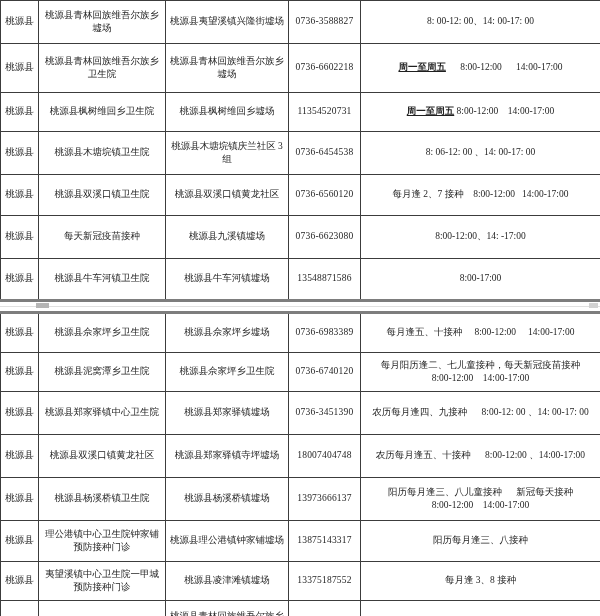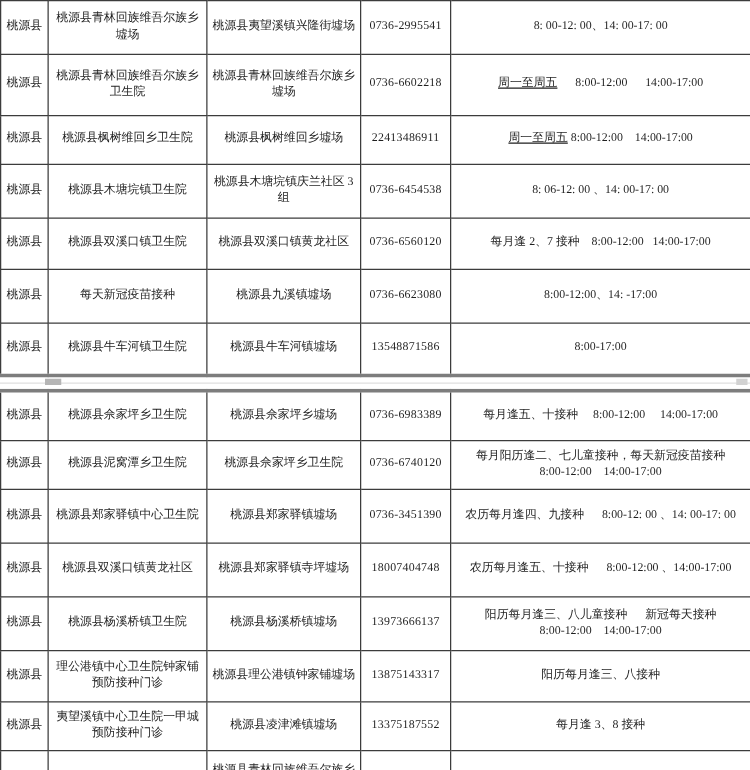--- a/index.html
+++ b/index.html
@@ -24,21 +24,21 @@
     line-height:1.4;
     word-break:break-all;
     overflow:hidden;
   }
   
   #table-page1{border-bottom:3px solid #7d7d7d;}
   #table-page2{border-top:3px solid #7d7d7d;}
   td.c-region{font-size:9.5px;letter-spacing:0;font-family:Liberation Serif, serif;}
   td.c-phone{font-size:9px;letter-spacing:0.2px;}
   td.c-sched{white-space:pre-wrap;word-break:normal;}
-  .uline{text-decoration:underline;text-underline-offset:1px;}
+  .uline{text-decoration:underline;text-underline-offset:1px;font-weight:bold;}
   
   #table-page1 tr:nth-child(1) td{height:38px}
   #table-page1 tr:nth-child(2) td{height:44px}
   #table-page1 tr:nth-child(3) td{height:34px}
   #table-page1 tr:nth-child(4) td{height:38px}
   #table-page1 tr:nth-child(5) td{height:36px}
   #table-page1 tr:nth-child(6) td{height:38px}
   #table-page1 tr:nth-child(7) td{height:36px}
   
   #table-page2 tr:nth-child(1) td{height:34px}
@@ -76,35 +76,35 @@
         <col style="width:127px">
         <col style="width:123px">
         <col style="width:72px">
         <col style="width:240px">
     </colgroup>
     <tbody>
         <tr class="row">
     <td class="c-region">桃源县</td>
     <td class="c-name">桃源县青林回族维吾尔族乡墟场</td>
     <td class="c-addr">桃源县夷望溪镇兴隆街墟场</td>
-    <td class="c-phone">0736-2995541</td>
+    <td class="c-phone">0736-3588827</td>
     <td class="c-sched">8: 00-12: 00、14: 00-17: 00</td>
   </tr>
         <tr class="row">
     <td class="c-region">桃源县</td>
     <td class="c-name">桃源县青林回族维吾尔族乡卫生院</td>
     <td class="c-addr">桃源县青林回族维吾尔族乡墟场</td>
     <td class="c-phone">0736-6602218</td>
     <td class="c-sched"><span class="uline">周一至周五</span>      8:00-12:00      14:00-17:00</td>
   </tr>
         <tr class="row">
     <td class="c-region">桃源县</td>
     <td class="c-name">桃源县枫树维回乡卫生院</td>
     <td class="c-addr">桃源县枫树维回乡墟场</td>
-    <td class="c-phone">22413486911</td>
+    <td class="c-phone">11354520731</td>
     <td class="c-sched"><span class="uline">周一至周五</span> 8:00-12:00    14:00-17:00</td>
   </tr>
         <tr class="row">
     <td class="c-region">桃源县</td>
     <td class="c-name">桃源县木塘垸镇卫生院</td>
     <td class="c-addr">桃源县木塘垸镇庆兰社区 3 组</td>
     <td class="c-phone">0736-6454538</td>
     <td class="c-sched">8: 06-12: 00 、14: 00-17: 00</td>
   </tr>
         <tr class="row">

